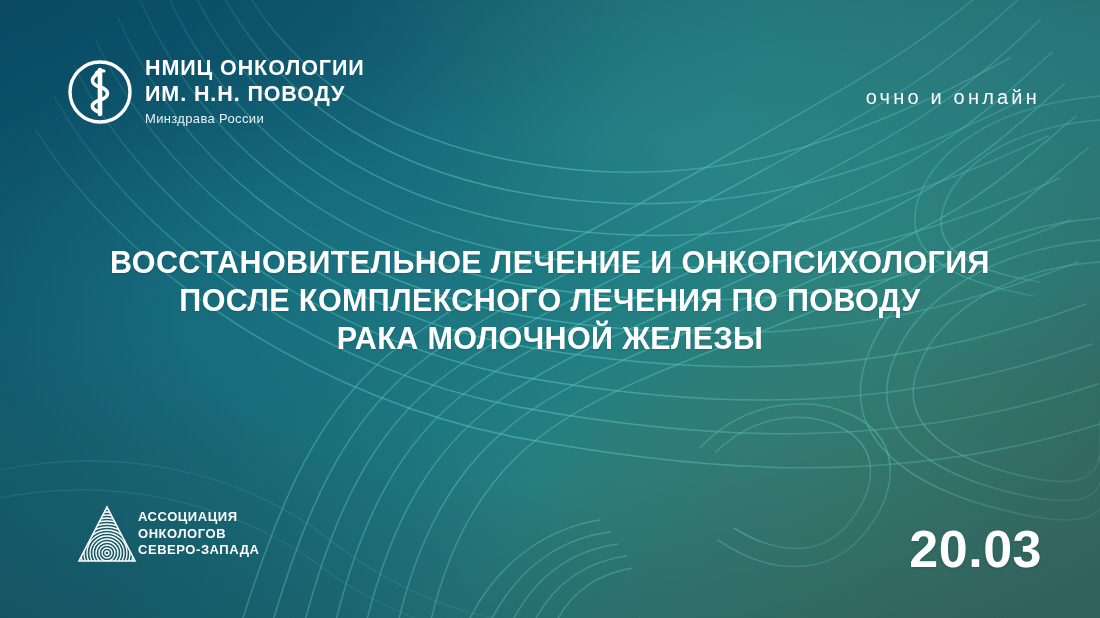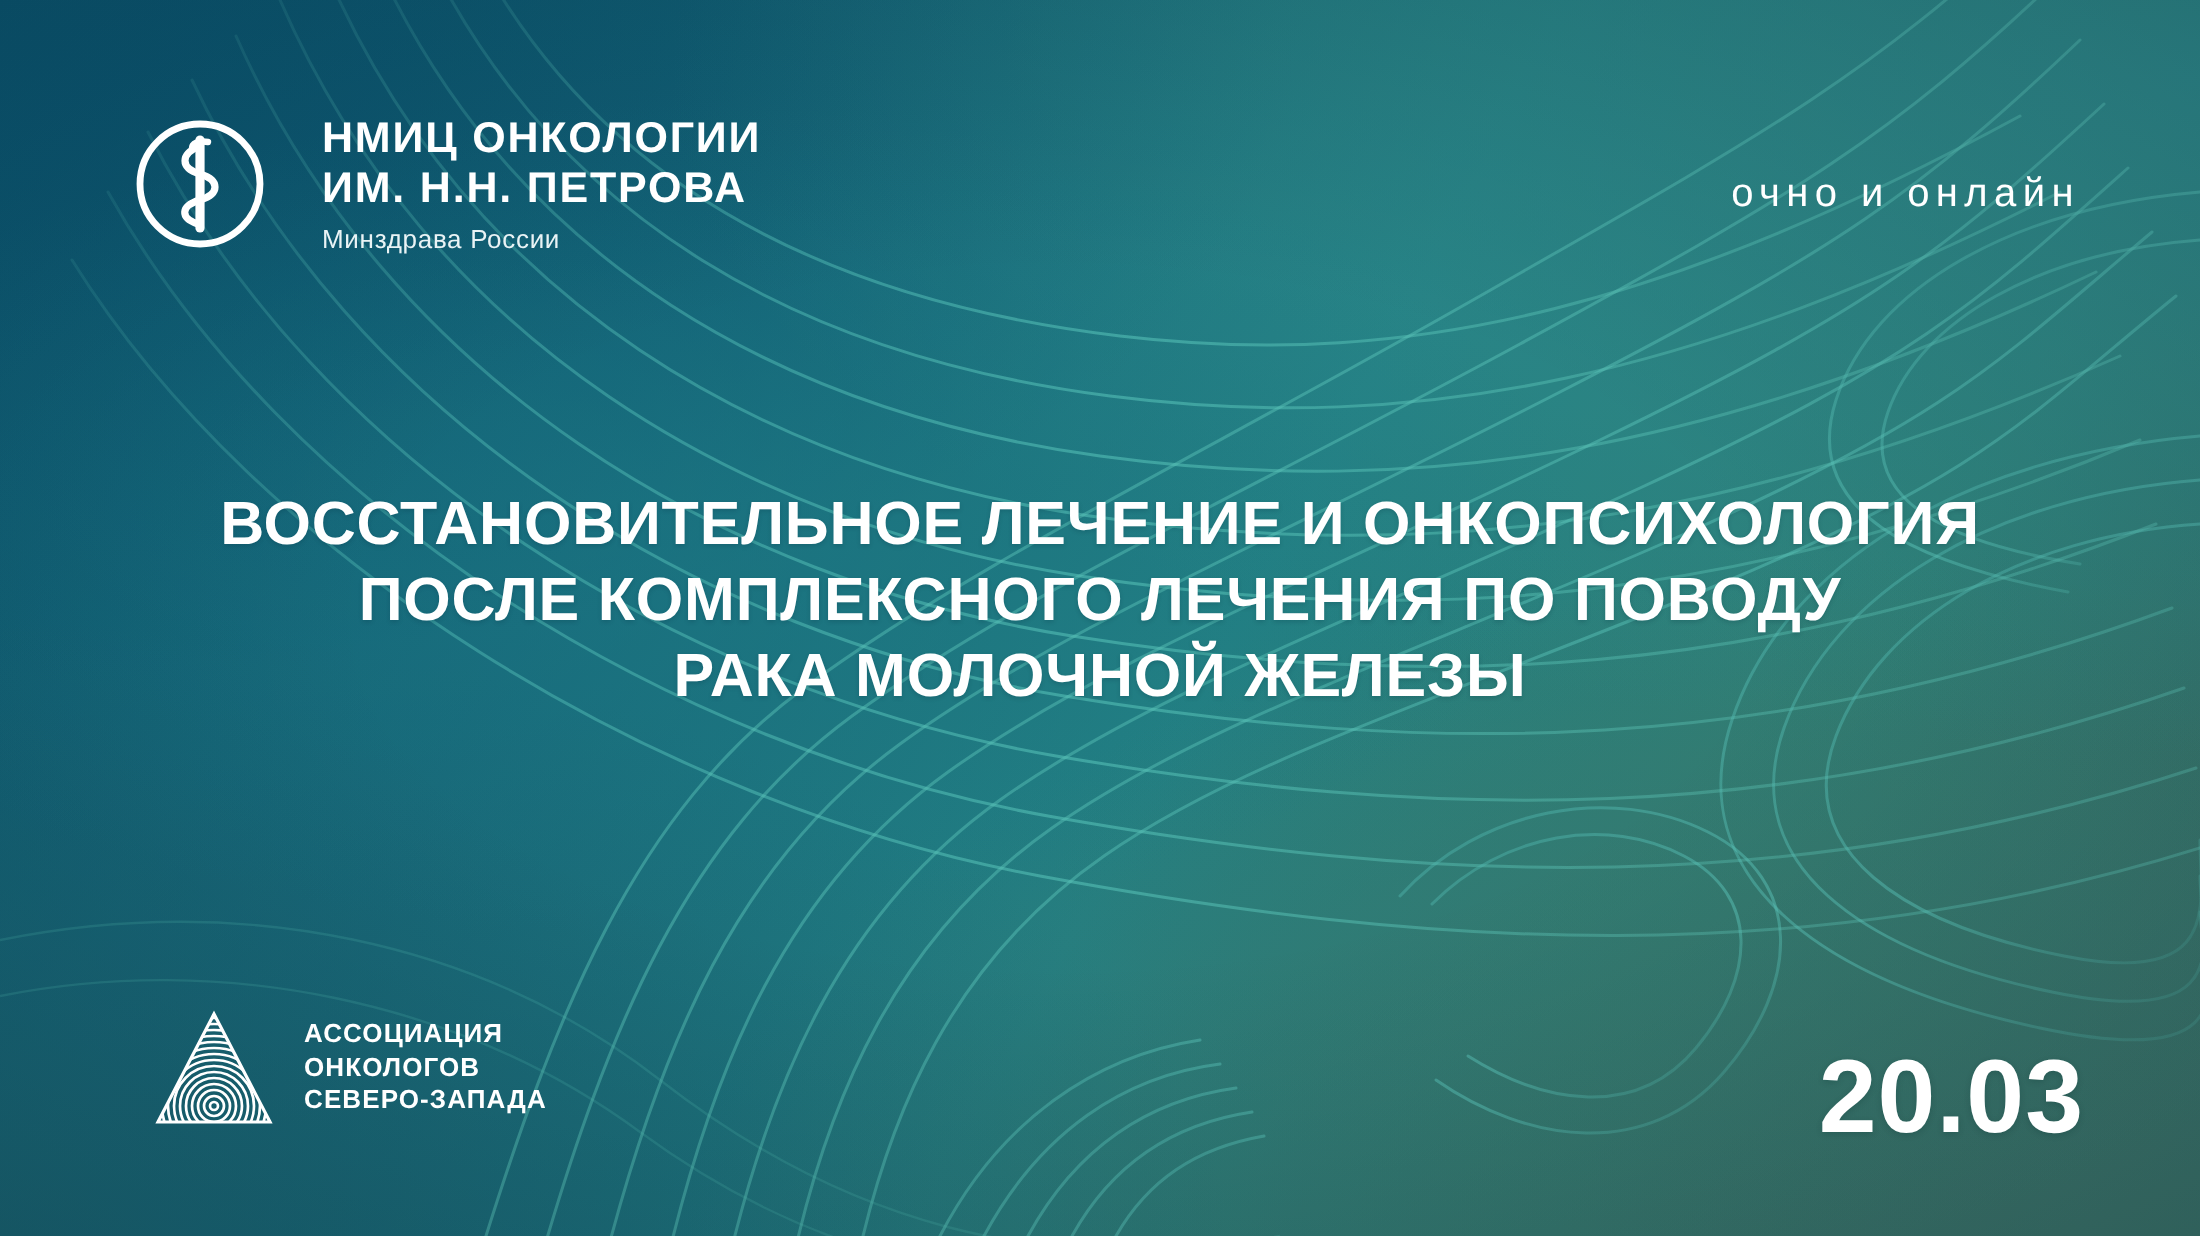--- a/index.html
+++ b/index.html
@@ -47,22 +47,21 @@
     background: radial-gradient(78% 70% at 48% 50%, rgba(0,0,0,0) 40%, rgba(2,30,42,0.22) 100%);
     pointer-events: none;
   }
 
   
   .nmic-logo {
     position: absolute;
     left: 66px;
     top: 58px;
     display: flex;
-    align-items: center;
-    gap: 27px;
+    gap: 11px;
   }
   .nmic-emblem { width: 68px; height: 68px; flex: 0 0 auto; }
   .nmic-text { color: #ffffff; line-height: 1; }
   .nmic-l1, .nmic-l2 {
     font-size: 21.5px;
     font-weight: 700;
     letter-spacing: 0.9px;
     white-space: nowrap;
     display: block;
   }
@@ -109,21 +108,20 @@
     text-shadow: 0 1px 2px rgba(0,40,55,0.18);
   }
 
   
   .assoc-logo {
     position: absolute;
     left: 76px;
     top: 503px;
     display: flex;
     align-items: center;
-    gap: 14px;
   }
   .assoc-mark { width: 62px; height: 62px; flex: 0 0 auto; }
   .assoc-text {
     color: #ffffff;
     font-size: 13px;
     font-weight: 600;
     letter-spacing: 0.55px;
     line-height: 16.5px;
   }
   .assoc-text span { display: block; white-space: nowrap; }
@@ -235,21 +233,21 @@
         <path d="M34 12 L34 56" stroke="#ffffff" stroke-width="4.6" stroke-linecap="round" fill="none"></path>
         <path d="M34 15
                  C 24 19, 24 26, 34 29
                  C 44 32, 44 39, 34 42
                  C 24 45, 24 51, 33 54" fill="none" stroke="#ffffff" stroke-width="3.6" stroke-linecap="round" stroke-linejoin="round"></path>
         <path d="M38 13 C 33 12, 30 14, 30 16" fill="none" stroke="#ffffff" stroke-width="3.2" stroke-linecap="round"></path>
       </svg>
     </span>
     <span class="nmic-text">
       <span class="nmic-l1">НМИЦ ОНКОЛОГИИ</span>
-      <span class="nmic-l2">ИМ. Н.Н. ПЕТРОВА</span>
+      <span class="nmic-l2">ИМ. Н.Н. ПОВОДУ</span>
       <span class="nmic-l3">Минздрава России</span>
     </span>
   </div>
 
   <div class="format-note">очно и онлайн</div>
 
   <div class="title-block">
     <span class="title-line">ВОССТАНОВИТЕЛЬНОЕ ЛЕЧЕНИЕ И ОНКОПСИХОЛОГИЯ</span>
     <span class="title-line">ПОСЛЕ КОМПЛЕКСНОГО ЛЕЧЕНИЯ ПО ПОВОДУ</span>
     <span class="title-line">РАКА МОЛОЧНОЙ ЖЕЛЕЗЫ</span>

